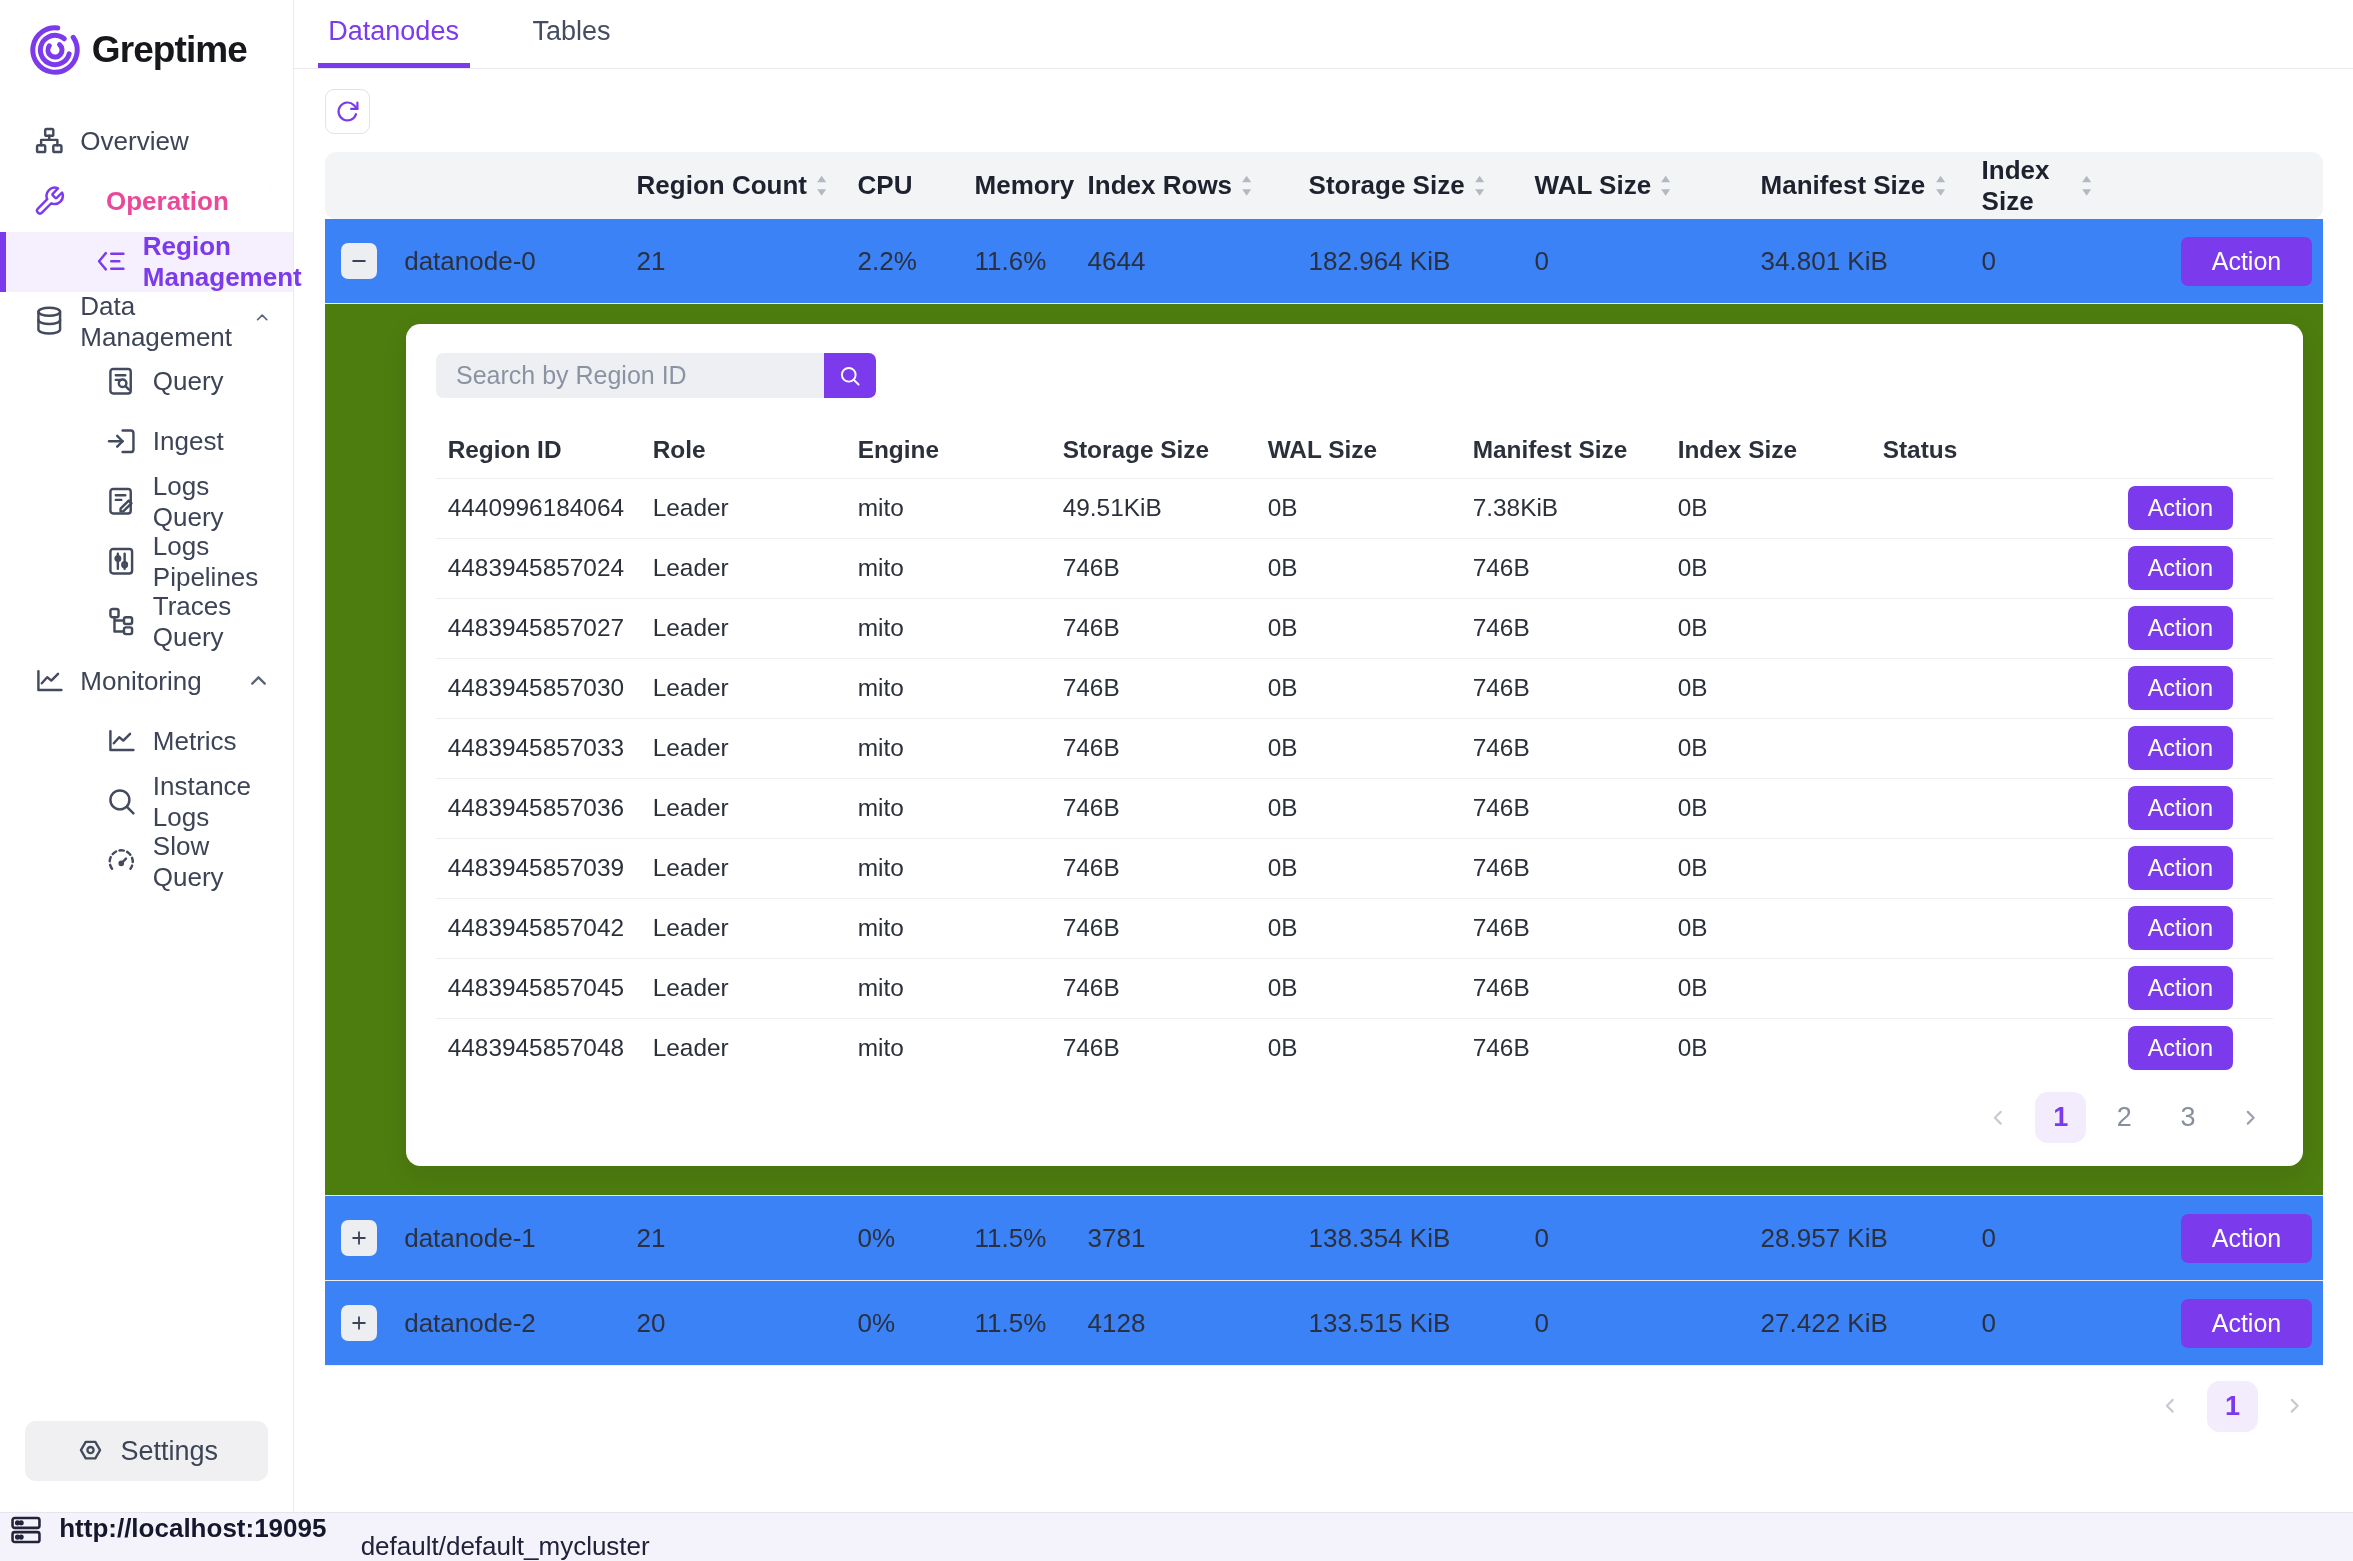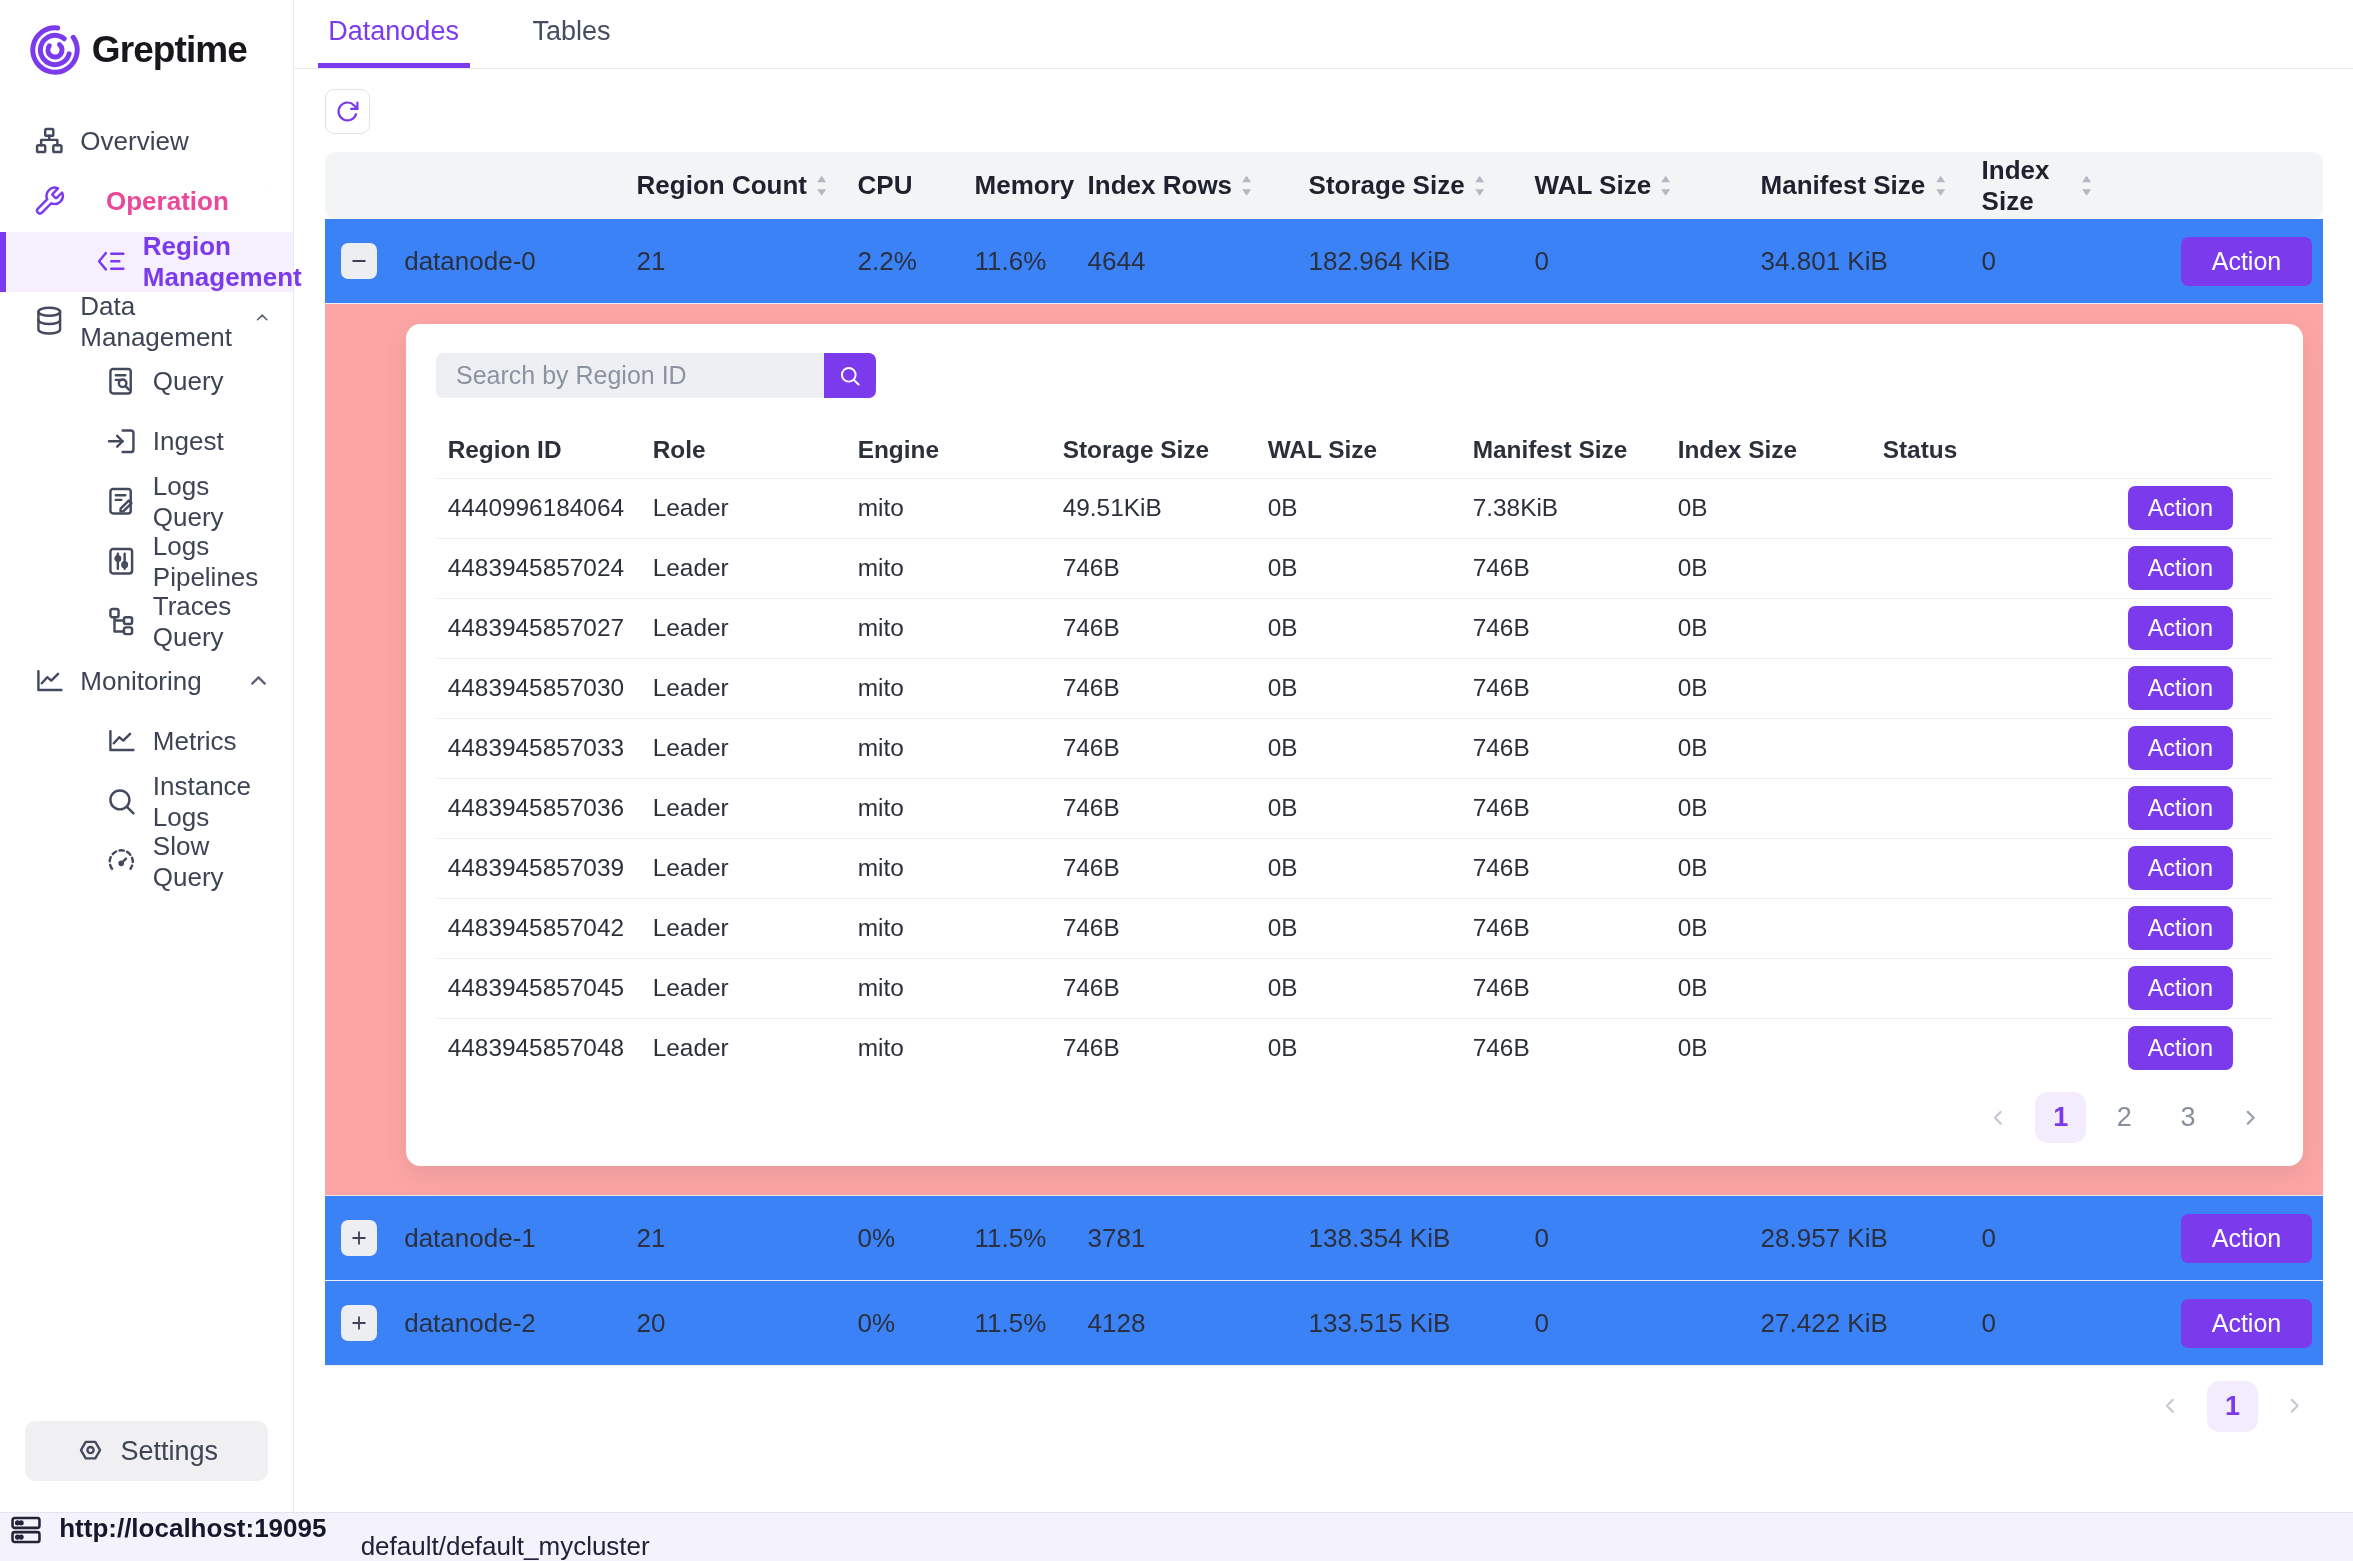--- a/index.html
+++ b/index.html
@@ -50,21 +50,21 @@
   .sort { width: 15.3px; height: 23.5px; flex-shrink: 0; }
   .drow { height: 85px; border-bottom: 1.8px solid #edeff2; background: #3b82f6; }
   .expand-btn { width: 36px; height: 36px; background: #eceef1; border-radius: 7.2px; display: flex; align-items: center; justify-content: center; color: #3c4356; }
   .expand-btn svg { width: 20px; height: 20px; }
   .cell.c-action { justify-content: flex-end; padding-right: 10.8px; }
   .btn { background: #7c3aed; color: #fff; border-radius: 7.2px; }
   .btn.big { font-size: 25px; padding: 10px 31px; }
   .btn.small { font-size: 23.5px; padding: 8.1px 20px; }
 
   
-  .expanded { background: #fca5a5; padding: 20px 20px 29px 81px; border-bottom: 1.8px solid #e7e9ec; }
+  .expanded { background: #4d7c0f; padding: 20px 20px 29px 81px; border-bottom: 1.8px solid #e7e9ec; }
   .card { background: #fff; border-radius: 14.4px; box-shadow: 0 9px 27px rgba(16,24,40,.08); padding: 29px 30px 18px; }
   .searchbar { display: flex; width: 440px; height: 45px; margin-bottom: 23.5px; }
   .searchbar input { flex: 1; background: #edeff2; border: none; outline: none; border-radius: 7.2px 0 0 7.2px; padding: 0 20px; font-size: 25px; font-family: inherit; color: #3d4456; }
   .searchbar input::placeholder { color: #8b93a3; }
   .search-btn { width: 52px; background: #7c3aed; border-radius: 0 7.2px 7.2px 0; display: flex; align-items: center; justify-content: center; color: #fff; }
   .search-btn svg { width: 23.5px; height: 23.5px; }
 
   .igrid { display: grid; grid-template-columns: 205px 205px 205px 205px 205px 205px 205px 205px 1fr; align-items: center; }
   .ihead { height: 56px; font-weight: 600; font-size: 24.4px; color: #1f242e; }
   .icell { padding-left: 11.7px; font-size: 24.4px; color: #2b303b; }

